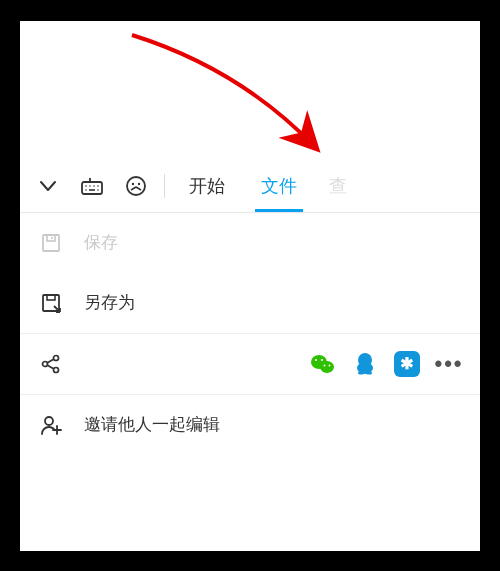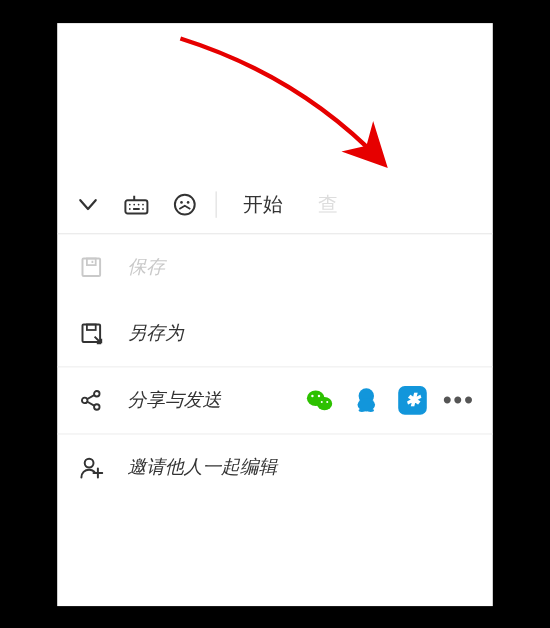--- a/index.html
+++ b/index.html
@@ -6,21 +6,21 @@
     body {
       width: 500px;
       height: 571px;
       background: #000;
       display: flex;
       align-items: center;
       justify-content: center;
       font-family: -apple-system, "PingFang SC", "Microsoft YaHei", sans-serif;
     }
     .frame {
-      width: 396px;
+      width: 460px;
       height: 530px;
       background: #fff;
       position: relative;
       overflow: hidden;
     }
     .arrow-space {
       height: 140px;
       position: relative;
     }
     .arrow {
@@ -72,21 +72,20 @@
       bottom: 0;
       height: 3px;
       background: #0aa1f1;
     }
     .tab.faded {
       color: #ddd;
       padding: 0 6px 0 14px;
     }
     .menu {
       padding: 0;
-      font-style: italic;
     }
     .menu-item {
       display: flex;
       align-items: center;
       height: 60px;
       padding: 0 18px;
       gap: 20px;
       font-size: 17px;
       color: #333;
       cursor: pointer;
@@ -169,20 +168,21 @@
     <div class="tb-btn">
       <svg width="22" height="22" viewBox="0 0 22 22">
         <circle cx="11" cy="11" r="9" stroke="#333" stroke-width="1.8" fill="none"></circle>
         <circle cx="8" cy="9" r="1.2" fill="#333"></circle>
           <circle cx="14" cy="9" r="1.2" fill="#333"></circle>
         <path d="M6 15 L11 12 L16 15" stroke="#333" stroke-width="1.6" fill="none" stroke-linejoin="round"></path>
       </svg>
     </div>
     <div class="divider"></div>
     <div class="tab">开始</div>
+    <div class="tab active">文件</div>
     <div class="tab faded">查</div>
   </div>
 
   <div class="menu">
     <div class="menu-item disabled">
       <span class="mi-icon">
         <svg width="22" height="22" viewBox="0 0 22 22">
             <rect x="3" y="3" width="16" height="16" rx="1" stroke="currentColor" stroke-width="1.8" fill="none"></rect>
             <rect x="7" y="3" width="8" height="6" stroke="currentColor" stroke-width="1.6" fill="none"></rect>
             <line x1="12" y1="5" x2="12" y2="7" stroke="currentColor" stroke-width="1.6"></line>
@@ -210,21 +210,20 @@
     <div class="menu-item">
       <span class="mi-icon">
         <svg width="22" height="22" viewBox="0 0 22 22">
             <circle cx="5" cy="11" r="2.5" stroke="#333" stroke-width="1.7" fill="none"></circle>
             <circle cx="16" cy="5" r="2.5" stroke="#333" stroke-width="1.7" fill="none"></circle>
             <circle cx="16" cy="17" r="2.5" stroke="#333" stroke-width="1.7" fill="none"></circle>
             <line x1="7" y1="10" x2="14" y2="6" stroke="#333" stroke-width="1.7"></line>
             <line x1="7" y1="12" x2="14" y2="16" stroke="#333" stroke-width="1.7"></line>
           </svg>
       </span>
-      <span>分享与发送</span>
       <div class="share-icons">
         <span class="share-ic wechat">
           <svg width="26" height="22" viewBox="0 0 26 22">
               <ellipse cx="9" cy="9" rx="8" ry="7" fill="#2dc100"></ellipse>
               <ellipse cx="17" cy="14" rx="7" ry="6" fill="#2dc100"></ellipse>
               <circle cx="6" cy="7" r="1.1" fill="#fff"></circle>
               <circle cx="12" cy="7" r="1.1" fill="#fff"></circle>
               <circle cx="14.5" cy="12.5" r="0.9" fill="#fff"></circle>
               <circle cx="19.5" cy="12.5" r="0.9" fill="#fff"></circle>
             </svg>

